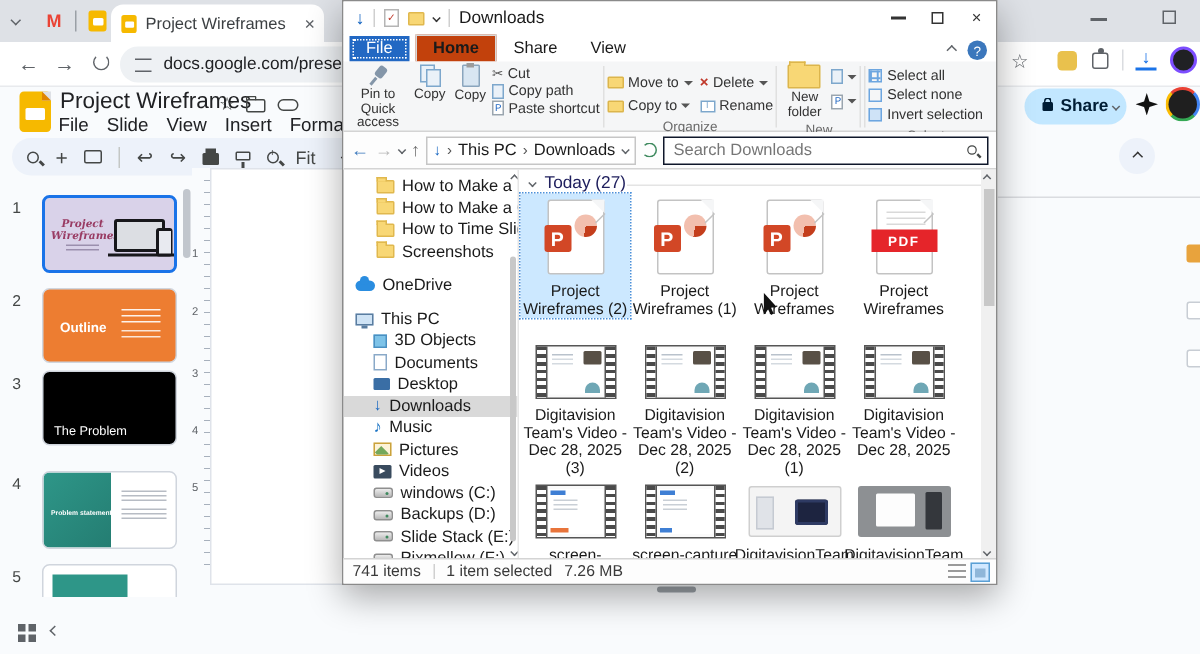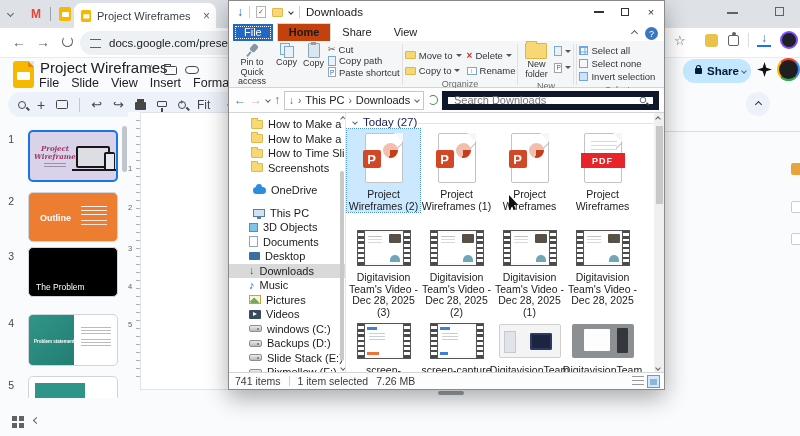--- a/index.html
+++ b/index.html
@@ -163,28 +163,28 @@
 
   .ex-address { position:absolute; left:0; top:87px; width:100%; height:25px; background:#fdfdfd; border-bottom:1px solid #d4d4d4; display:flex; align-items:center; padding:0 5px; gap:4px; }
   .adr-arrow { font-size:12px; color:#3b78bc; line-height:12px; }
   .adr-arrow.dis { color:#b9b9b9; }
   .crumbbox { width:140px; height:19px; border:1px solid #c6c6c6; background:#fff; display:flex; align-items:center; padding:0 4px; gap:4px; }
   .crumbbox .dlmini { color:#1565c0; font-weight:bold; font-size:10px; }
   .crumb { font-size:11px; color:#1a1a1a; }
   .crumb-sep { font-size:10px; color:#555; }
   .crumb-caret { margin-left:auto; }
   .refresh-ic { width:10px; height:10px; border:1.5px solid #3f8a5f; border-radius:50%; border-left-color:transparent; }
-  .searchwrap { flex:1; height:19px; border:6px solid #0f172a; background:#fff; display:flex; align-items:center; padding:0 6px; }
+  .searchwrap { flex:1; height:19px; border:1px solid #0f172a; background:#fff; display:flex; align-items:center; padding:0 6px; }
   .searchwrap input { border:none; outline:none; flex:1; font-size:11px; font-family:inherit; color:#333; background:transparent; }
   .searchwrap input::placeholder { color:#767676; }
 
   .ex-content { position:absolute; left:0; top:112px; width:100%; height:261px; display:flex; overflow:hidden; }
   .navpane { width:117px; height:100%; border-right:1px solid #e6e6e6; padding-top:4px; position:relative; overflow:hidden; }
   .navrow { height:14.5px; display:flex; align-items:center; gap:5px; font-size:11px; color:#1a1a1a; padding-left:22px; white-space:nowrap; }
-  .navrow.root { padding-left:24px; }
+  .navrow.root { padding-left:8px; }
   .navrow.child { padding-left:20px; }
   .navrow.gap { margin-top:8px; }
   .navrow.selected { background:#d9d9d9; }
   .nic { flex:0 0 auto; }
   .nic-folder { width:12px; height:9px; background:#f8d775; border:1px solid #e0b84e; border-radius:1px; position:relative; }
   .nic-folder::before { content:""; position:absolute; left:-1px; top:-3px; width:5px; height:2px; background:#f8d775; border:1px solid #e0b84e; border-bottom:none; }
   .nic-cloud { width:13px; height:7px; background:#2a8de0; border-radius:5px; position:relative; }
   .nic-cloud::before { content:""; position:absolute; left:3px; top:-3px; width:6px; height:6px; background:#2a8de0; border-radius:50%; }
   .nic-pc { width:12px; height:8px; border:1.4px solid #5a7da0; background:#cfe3f5; position:relative; }
   .nic-pc::after { content:""; position:absolute; left:3px; bottom:-3px; width:4px; height:2px; background:#5a7da0; }

